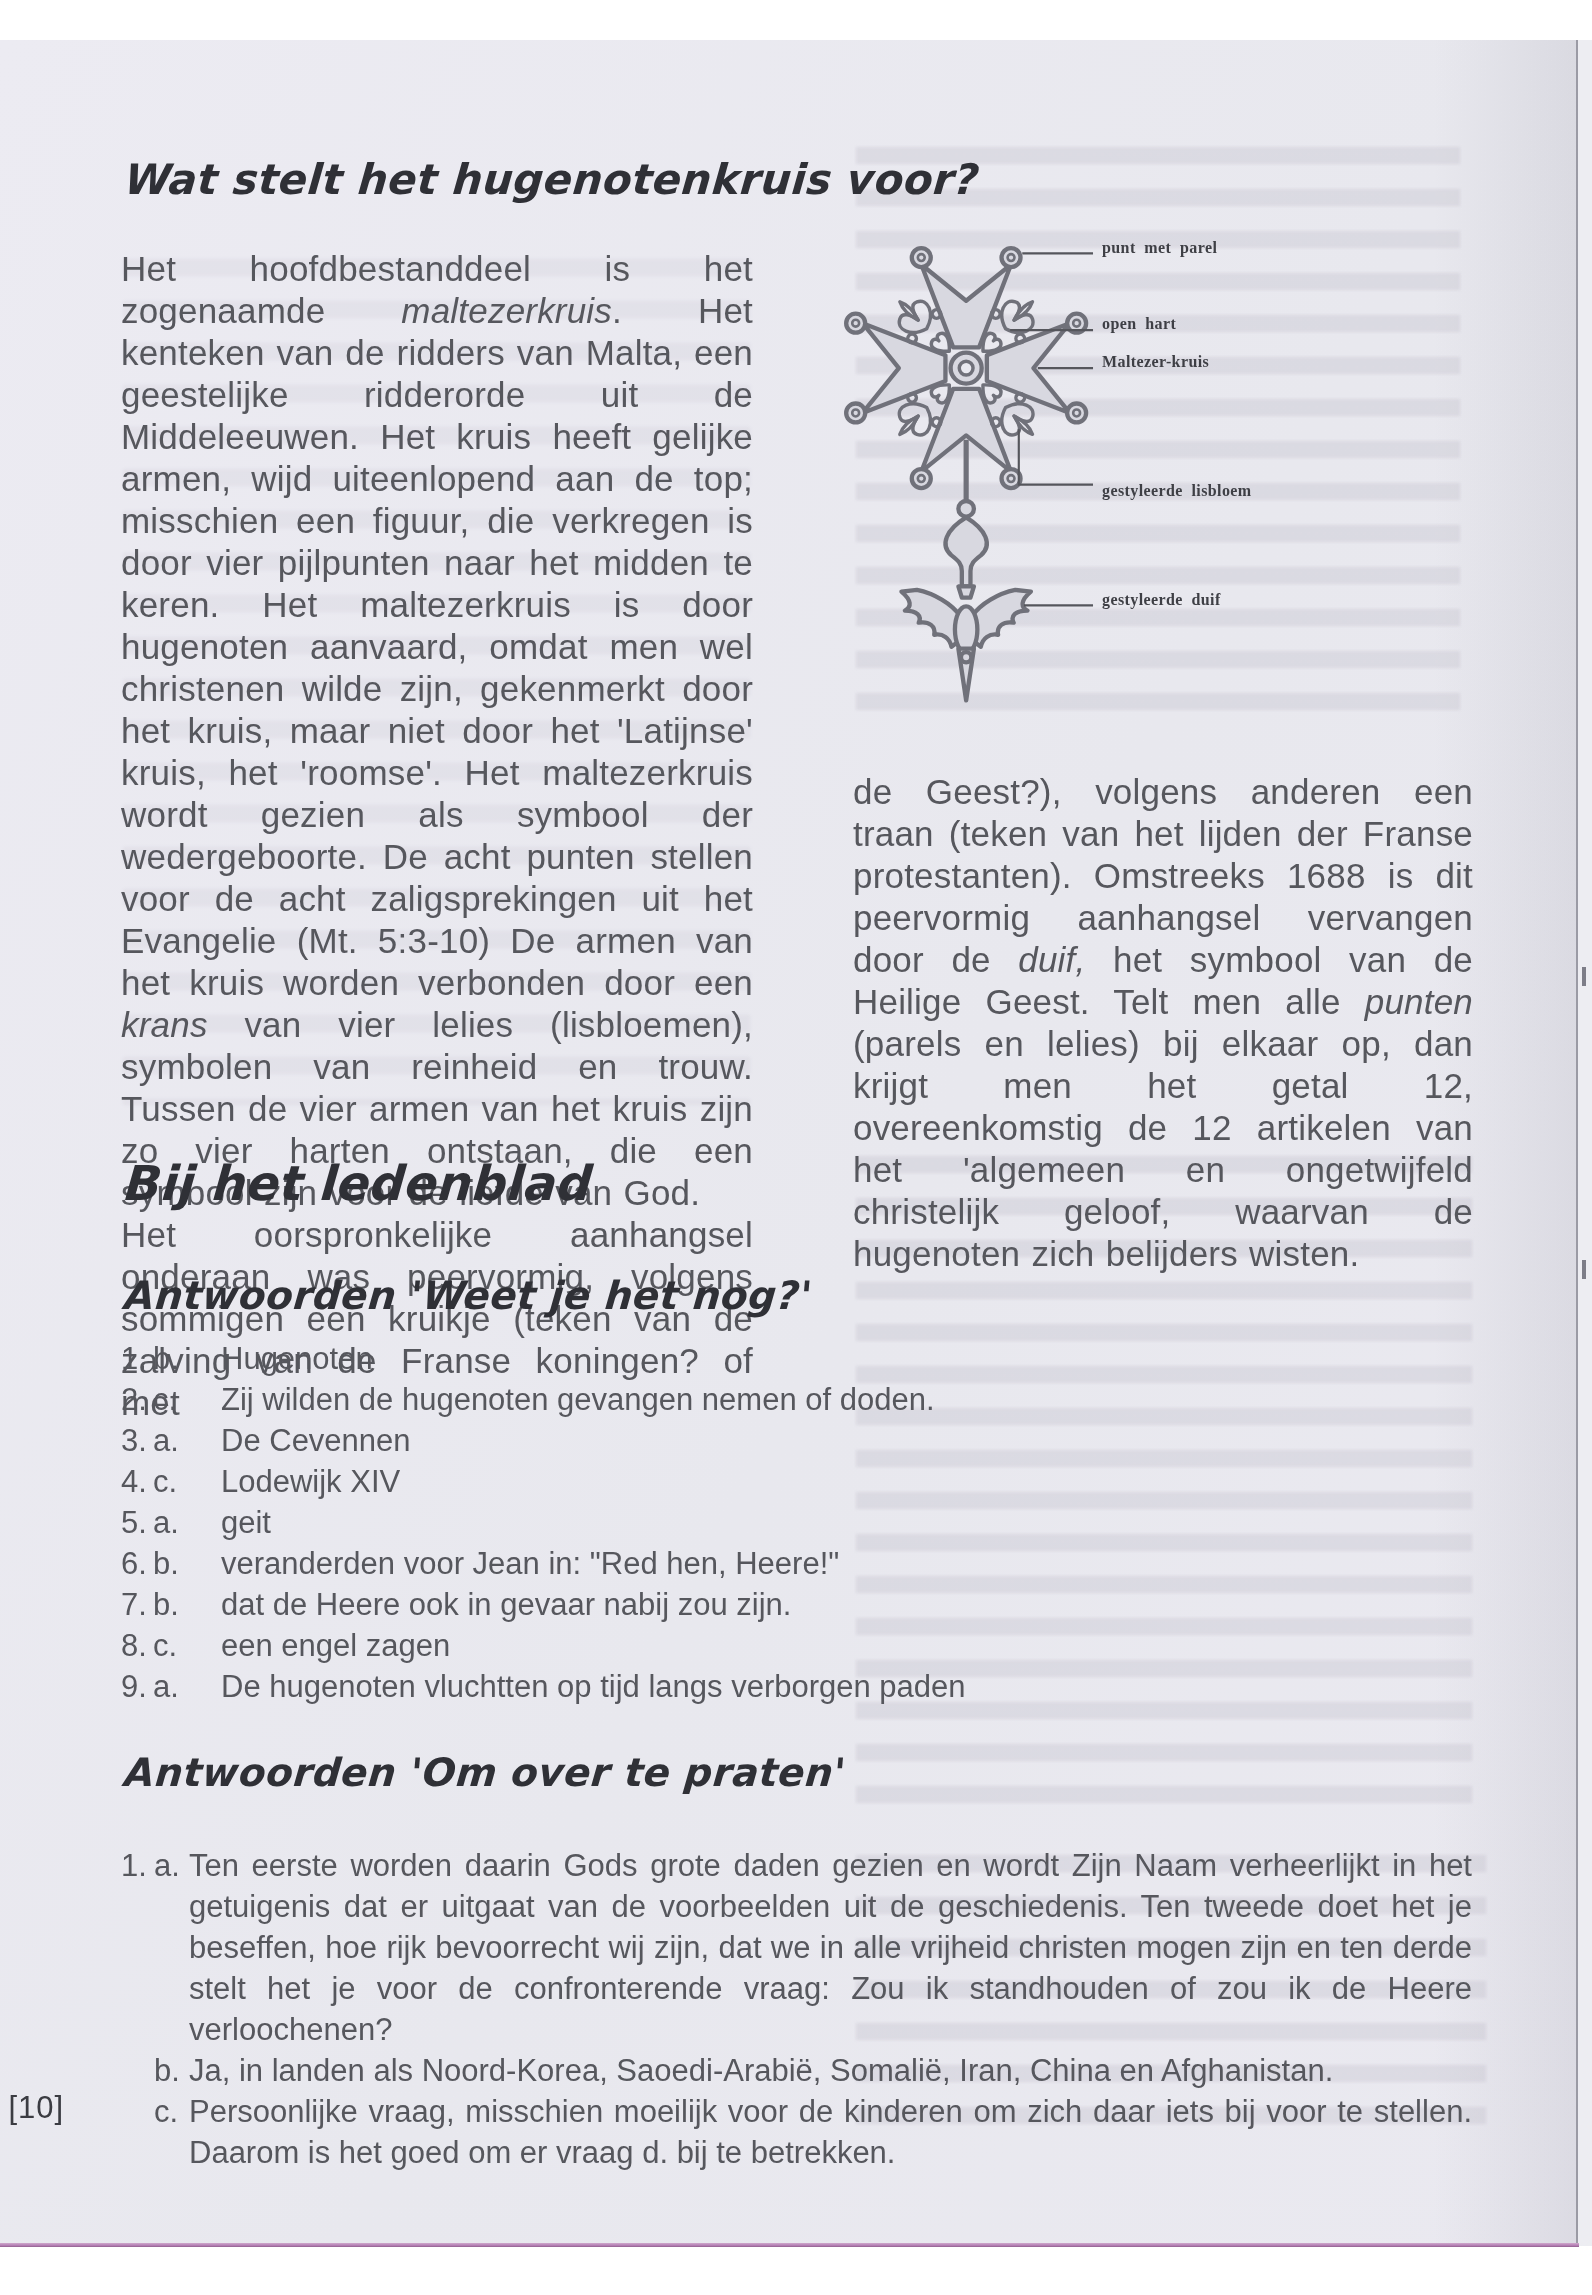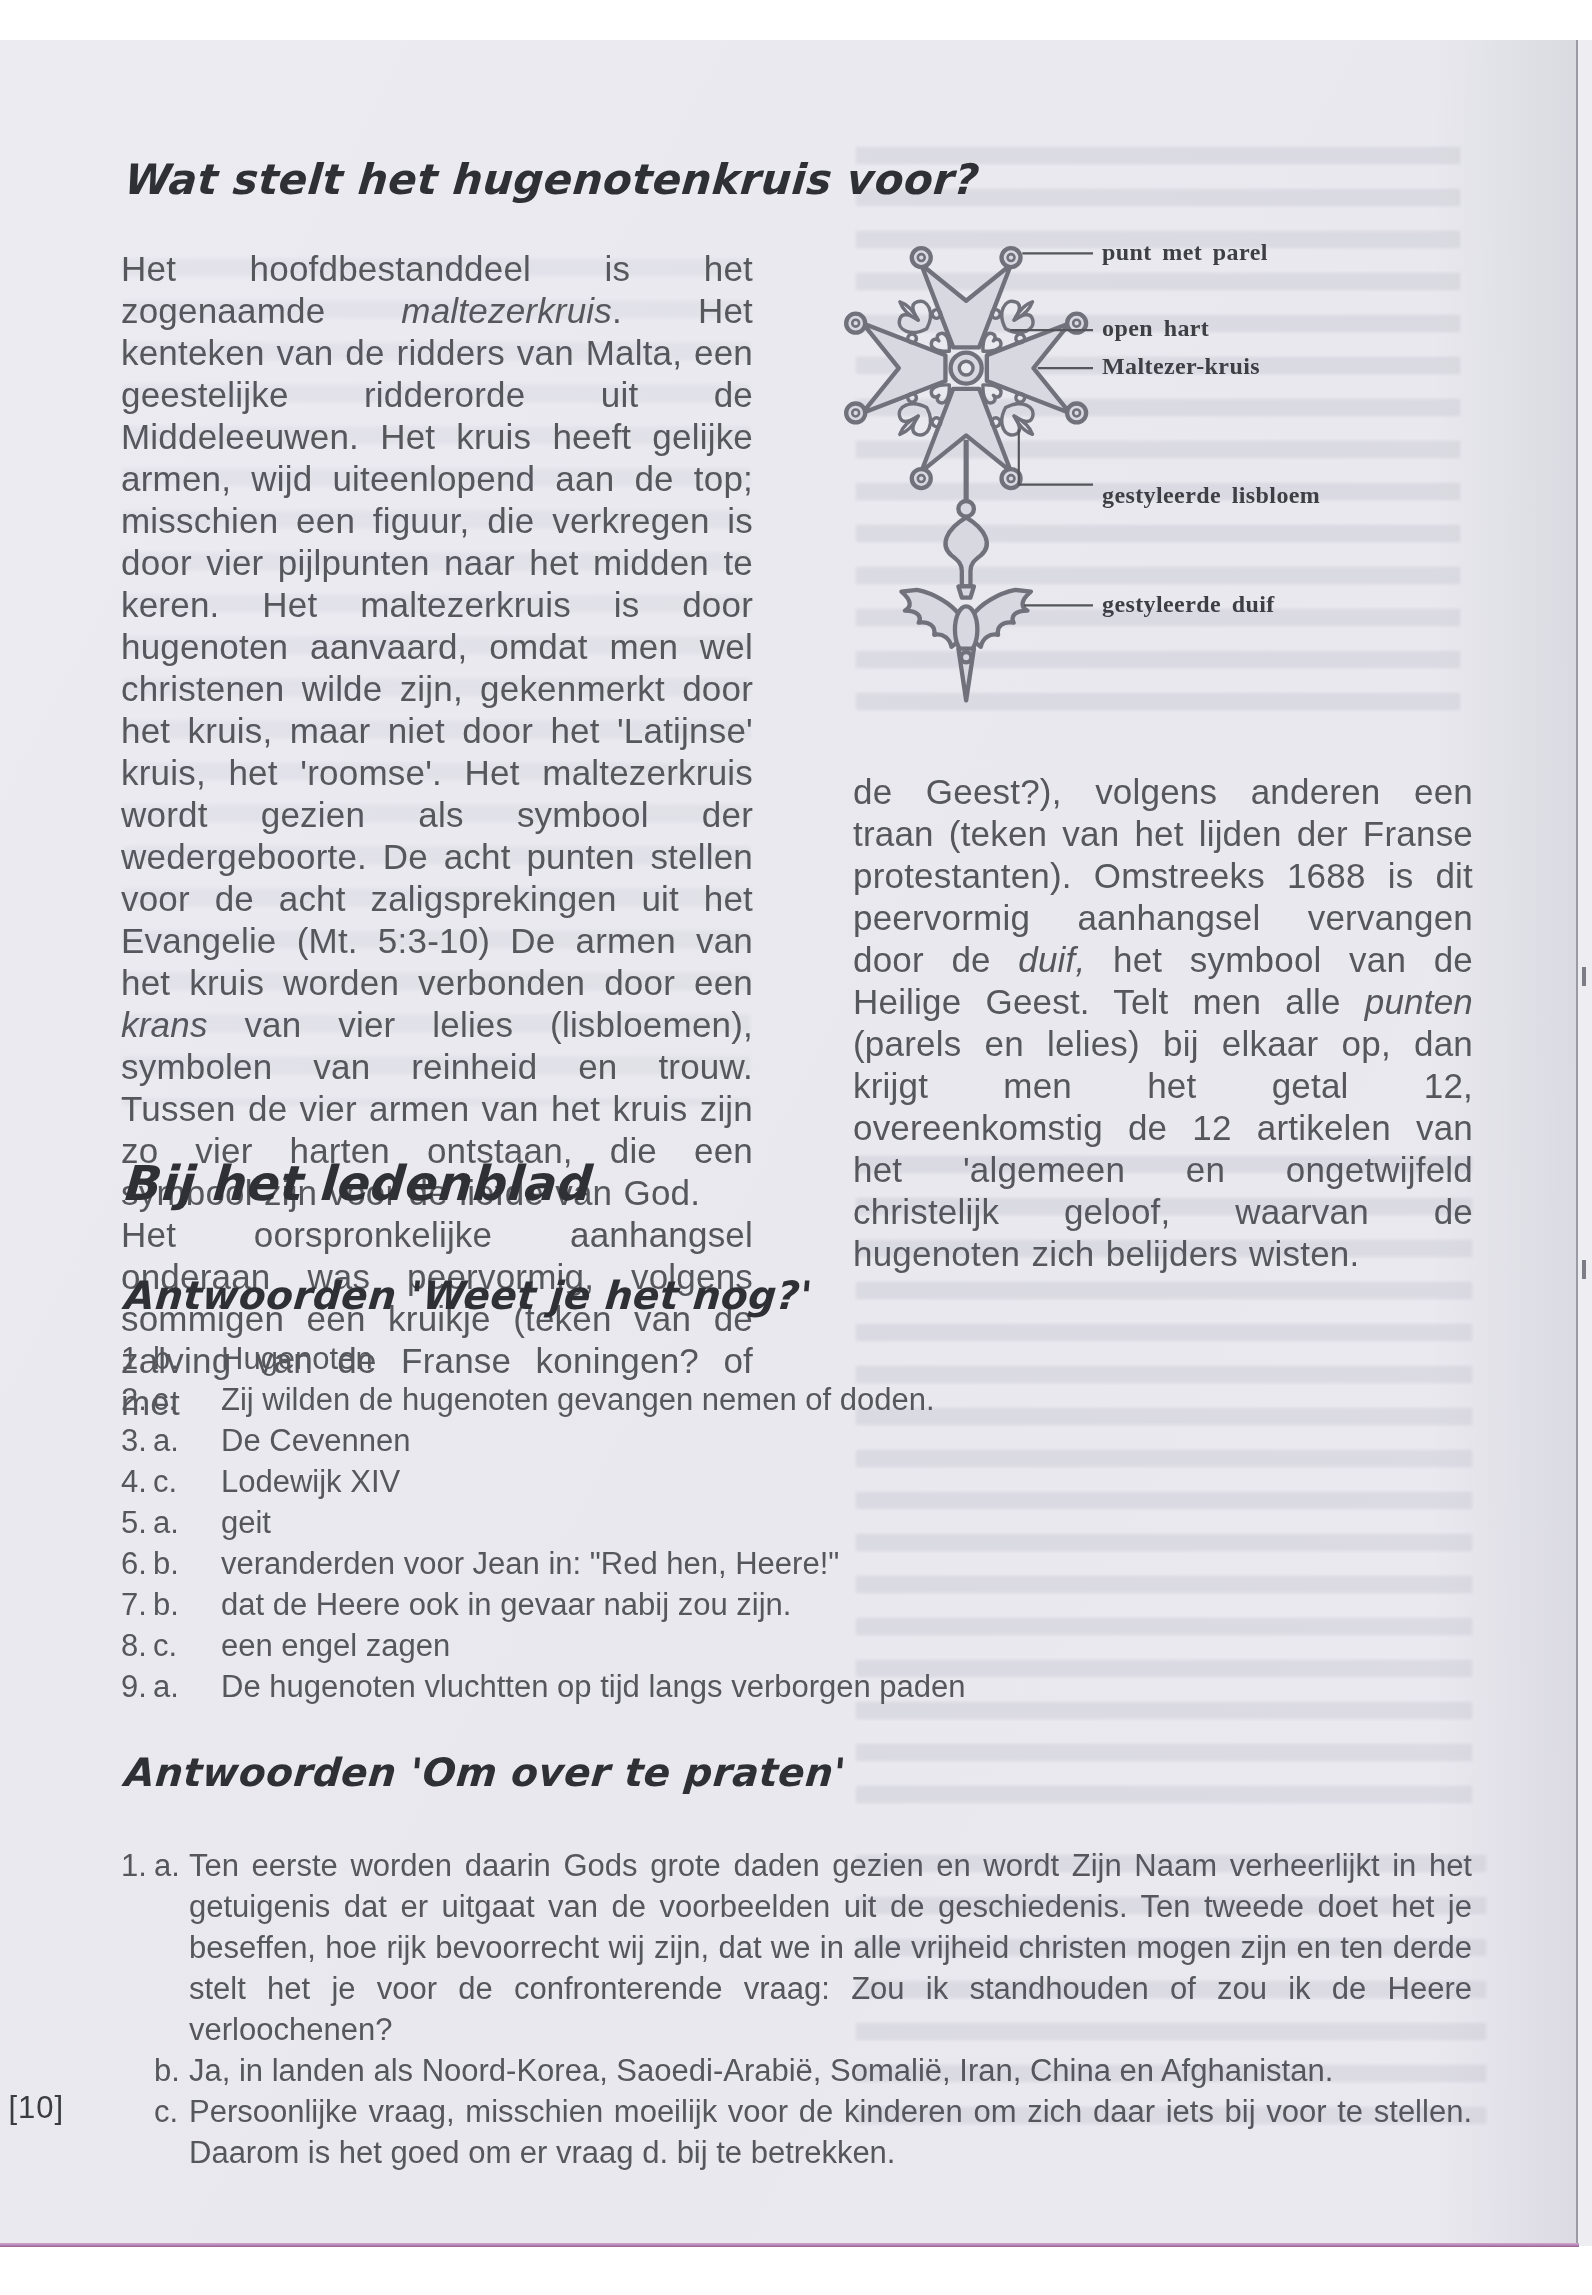--- a/index.html
+++ b/index.html
@@ -61,21 +61,21 @@
   .t-num{width:33px;flex:none;}
   .t-letter{width:35px;flex:none;}
   .t-text{flex:1;text-align:justify;}
 
   #page-number{position:absolute;left:8.6px;top:2090px;font-size:31px;color:#3b3c42;letter-spacing:0.9px;}
 
   
   #figure{position:absolute;left:841px;top:217px;width:643px;height:505px;}
   #figure svg{position:absolute;left:0;top:0;}
   .fig-label{position:absolute;left:261px;font-family:"Liberation Serif",serif;font-weight:bold;
-    font-size:24px;color:var(--label-text);letter-spacing:0.4px;word-spacing:4.3px;white-space:nowrap;}
+    font-size:16px;color:var(--label-text);letter-spacing:0.4px;word-spacing:4.3px;white-space:nowrap;}
   #label-pearl{top:21.6px;}
   #label-heart{top:98px;}
   #label-cross{top:136px;}
   #label-lily{top:253px;margin-top:12px;}
   #label-dove{top:374px;}
 </style>
 </head>
 <body>
 
 <div id="canvas">

